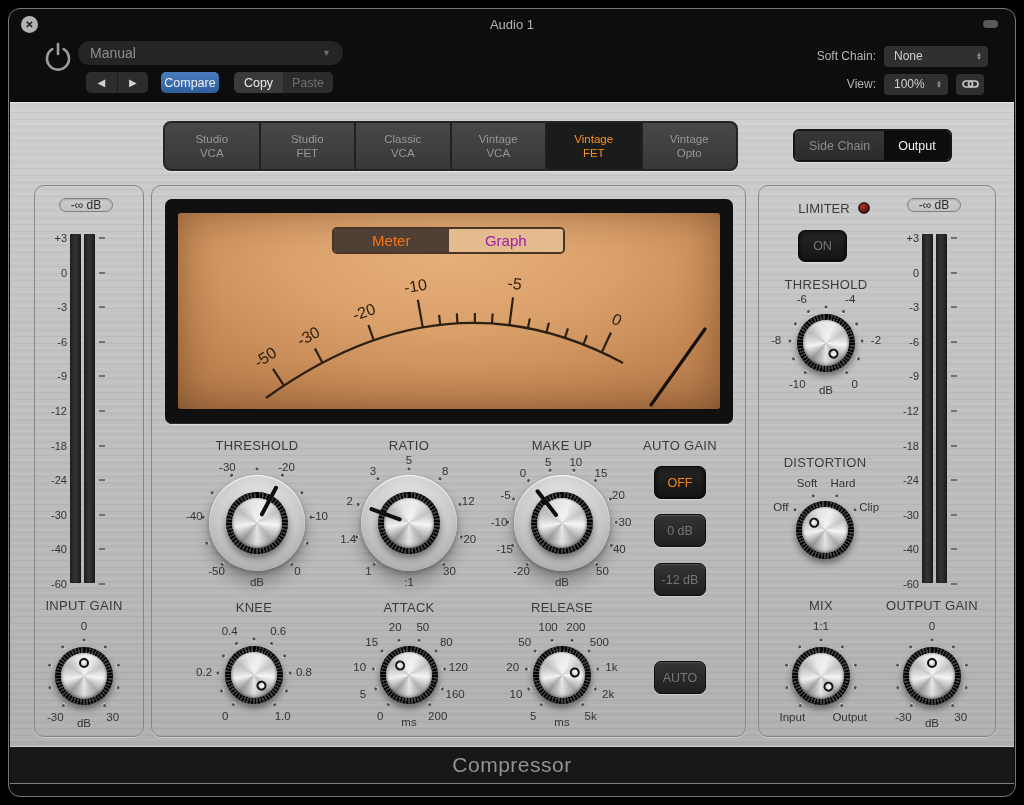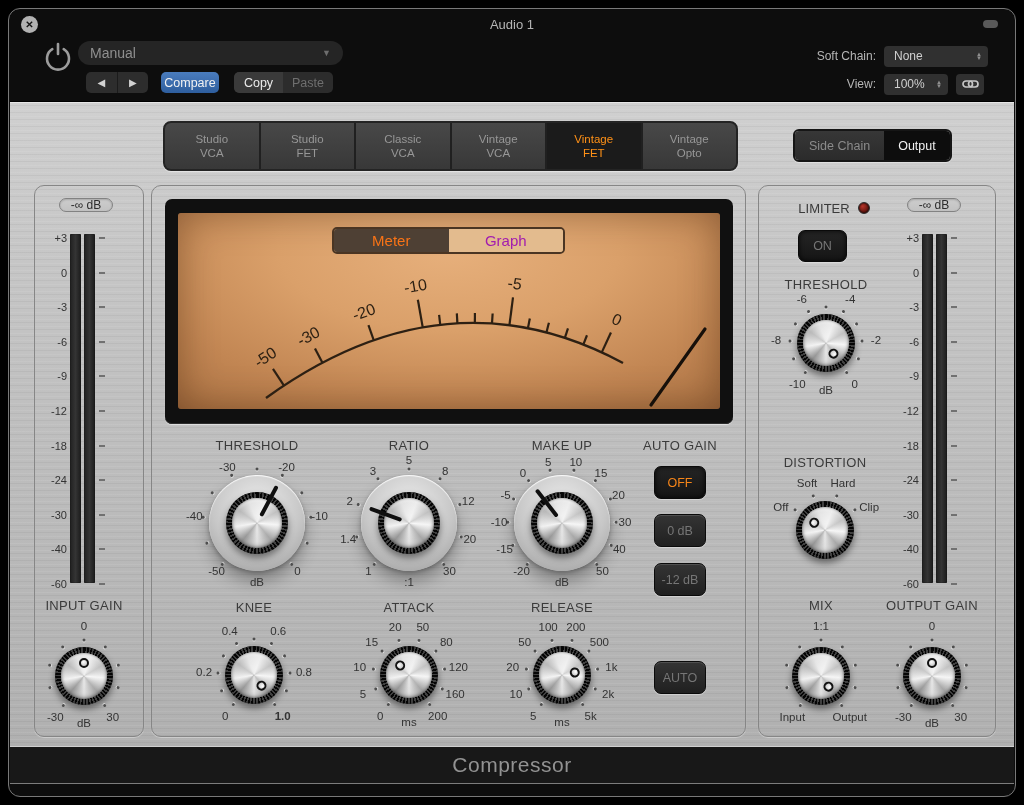--- a/index.html
+++ b/index.html
@@ -422,21 +422,21 @@
           <div class="tickdot" style="transform: translate(-50%, -50%) rotate(29deg) translateY(-36px);"></div>
           <div class="tickdot" style="transform: translate(-50%, -50%) rotate(58deg) translateY(-36px);"></div>
           <div class="tickdot" style="transform: translate(-50%, -50%) rotate(87deg) translateY(-36px);"></div>
           <div class="tickdot" style="transform: translate(-50%, -50%) rotate(116deg) translateY(-36px);"></div>
           <div class="tickdot" style="transform: translate(-50%, -50%) rotate(145deg) translateY(-36px);"></div>
           <div class="klabel" style="transform: translate(-50%, -50%) rotate(-145deg) translateY(-50px) rotate(145deg);">0</div>
           <div class="klabel" style="transform: translate(-50%, -50%) rotate(-87deg) translateY(-50px) rotate(87deg);">0.2</div>
           <div class="klabel" style="transform: translate(-50%, -50%) rotate(-29deg) translateY(-50px) rotate(29deg);">0.4</div>
           <div class="klabel" style="transform: translate(-50%, -50%) rotate(29deg) translateY(-50px) rotate(-29deg);">0.6</div>
           <div class="klabel" style="transform: translate(-50%, -50%) rotate(87deg) translateY(-50px) rotate(-87deg);">0.8</div>
-          <div class="klabel" style="transform: translate(-50%, -50%) rotate(145deg) translateY(-50px) rotate(-145deg); font-weight: bold;">1.0</div>
+          <div class="klabel" style="transform: translate(-50%, -50%) rotate(145deg) translateY(-50px) rotate(-145deg);">1.0</div>
           <div class="pdot" style="transform: translate(-50%, -50%) rotate(145deg) translateY(-13px);"></div>
         </div>
       <div class="kh kh-attack">
           <div class="kn ring sm"></div>
           <div class="kn cap sm"></div>
           <div class="tickdot" style="transform: translate(-50%, -50%) rotate(-145deg) translateY(-36px);"></div>
           <div class="tickdot" style="transform: translate(-50%, -50%) rotate(-112.8deg) translateY(-36px);"></div>
           <div class="tickdot" style="transform: translate(-50%, -50%) rotate(-80.6deg) translateY(-36px);"></div>
           <div class="tickdot" style="transform: translate(-50%, -50%) rotate(-48.3deg) translateY(-36px);"></div>
           <div class="tickdot" style="transform: translate(-50%, -50%) rotate(-16.1deg) translateY(-36px);"></div>

